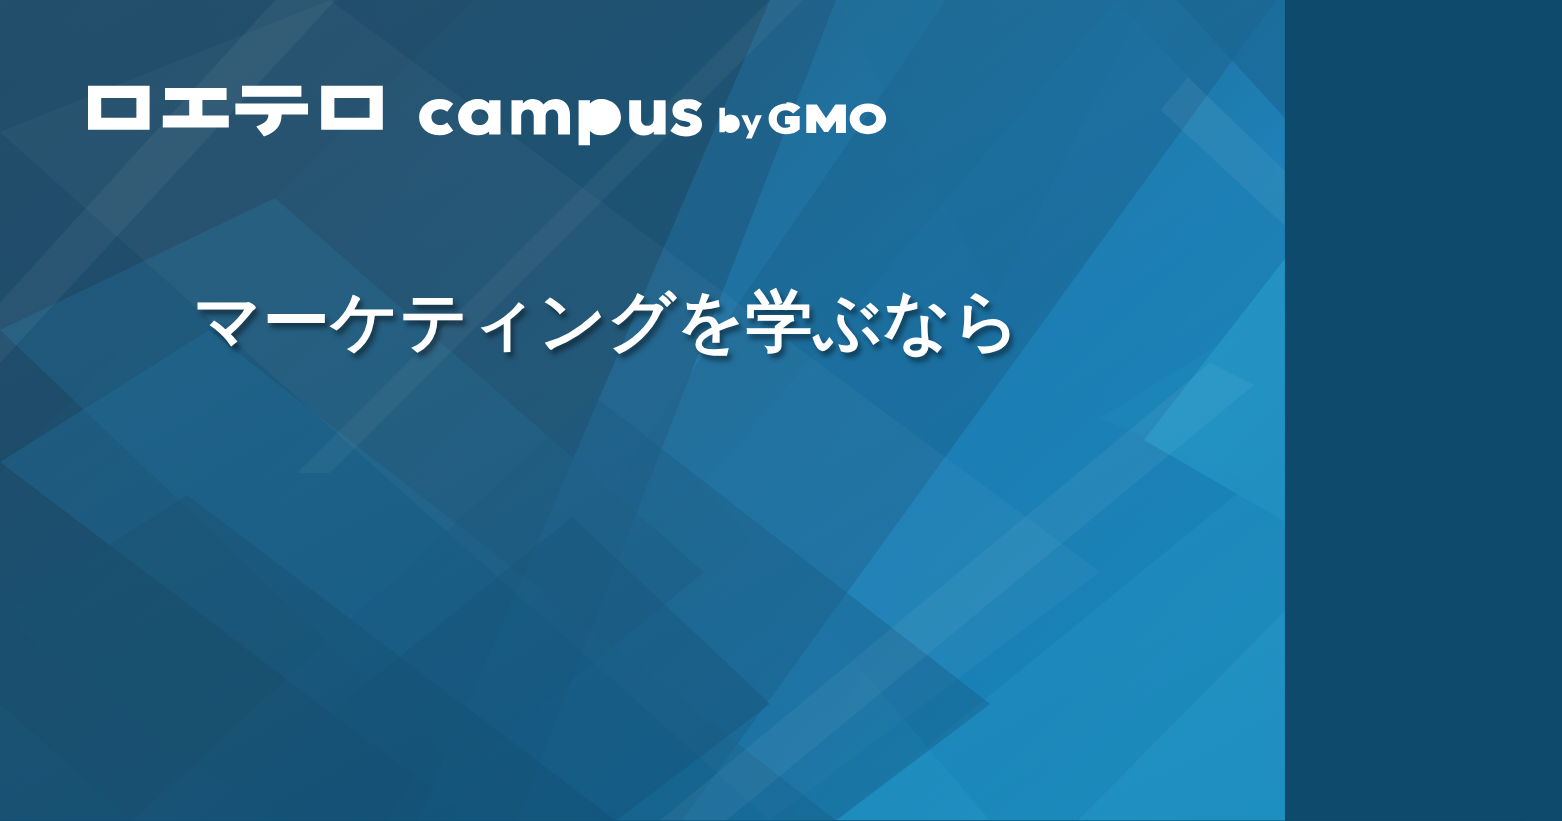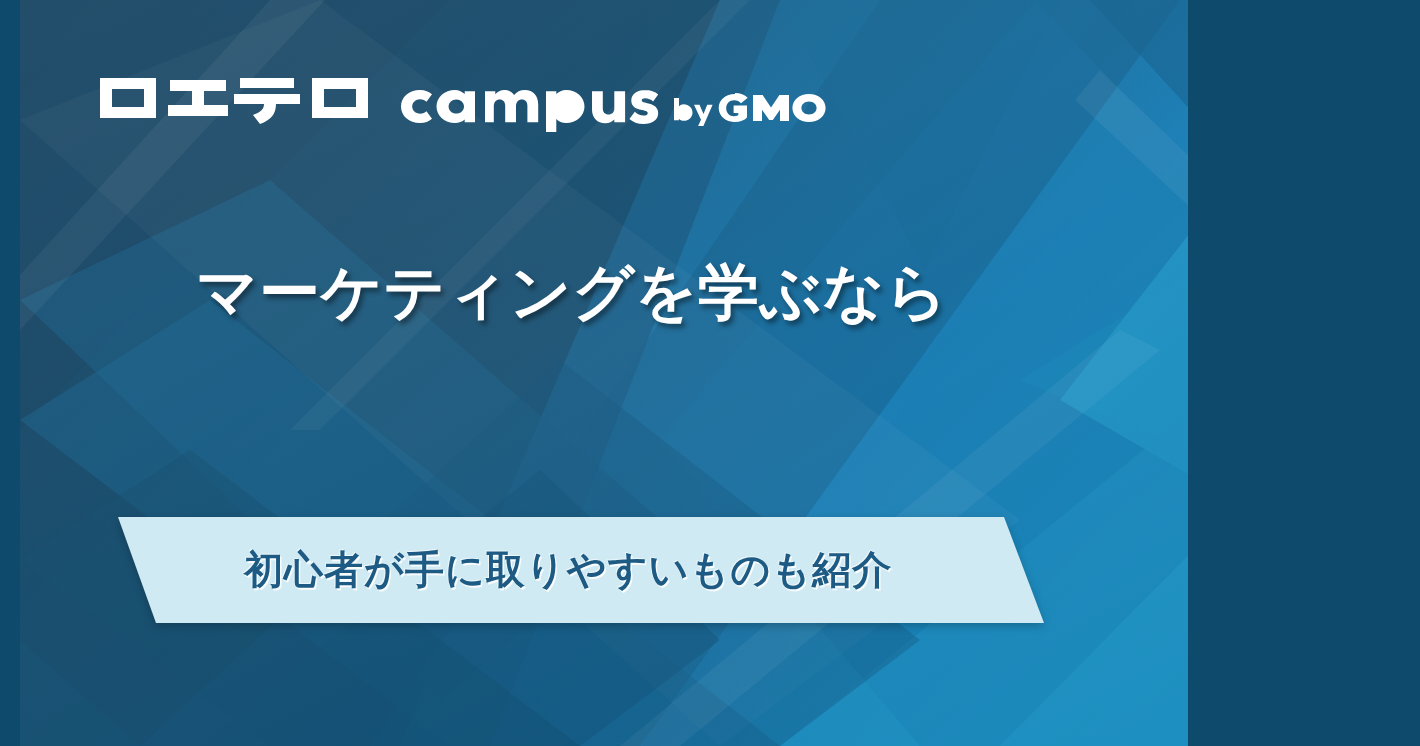--- a/index.html
+++ b/index.html
@@ -7,21 +7,20 @@
   html, body {
     width:1420px; height:746px;
     overflow:hidden;
     background:#0d4a6c;
     font-family:"Liberation Sans","DejaVu Sans",sans-serif;
   }
   #banner {
     position:relative;
     width:1168px; height:746px;
     overflow:hidden;
-    margin-left:20px;
   }
   #bg-art { position:absolute; inset:0; width:1420px; height:746px; display:block; }
 
   
   #logo {
     position:absolute;
     left:78px; top:72px;
     height:54px;
     display:flex;
     align-items:center;
@@ -198,20 +197,14 @@
         <path d="M711 22 c-9.4 0 -16.6 6.1 -16.6 14 S701.6 50 711 50 s16.6 -6.1 16.6 -14 S720.4 22 711 22 z
                  M711 29.5 c4.4 0 7.6 2.9 7.6 6.5 s-3.2 6.5 -7.6 6.5 s-7.6 -2.9 -7.6 -6.5 s3.2 -6.5 7.6 -6.5 z"></path>
       </g>
     </svg>
   </div>
 
   <h1 id="headline">
     <span class="line">マーケティングを学ぶなら</span>
   </h1>
 
-  <div id="ribbon">
-    <svg id="ribbon-shape" viewBox="0 0 1100 110" preserveAspectRatio="none" xmlns="http://www.w3.org/2000/svg">
-      <polygon points="98,2 984,2 1024,108 136,108" fill="#cfeaf3"></polygon>
-    </svg>
-    <div id="ribbon-text">初心者が手に取りやすいものも紹介</div>
-  </div>
 
 </div>
 
 </body></html>

